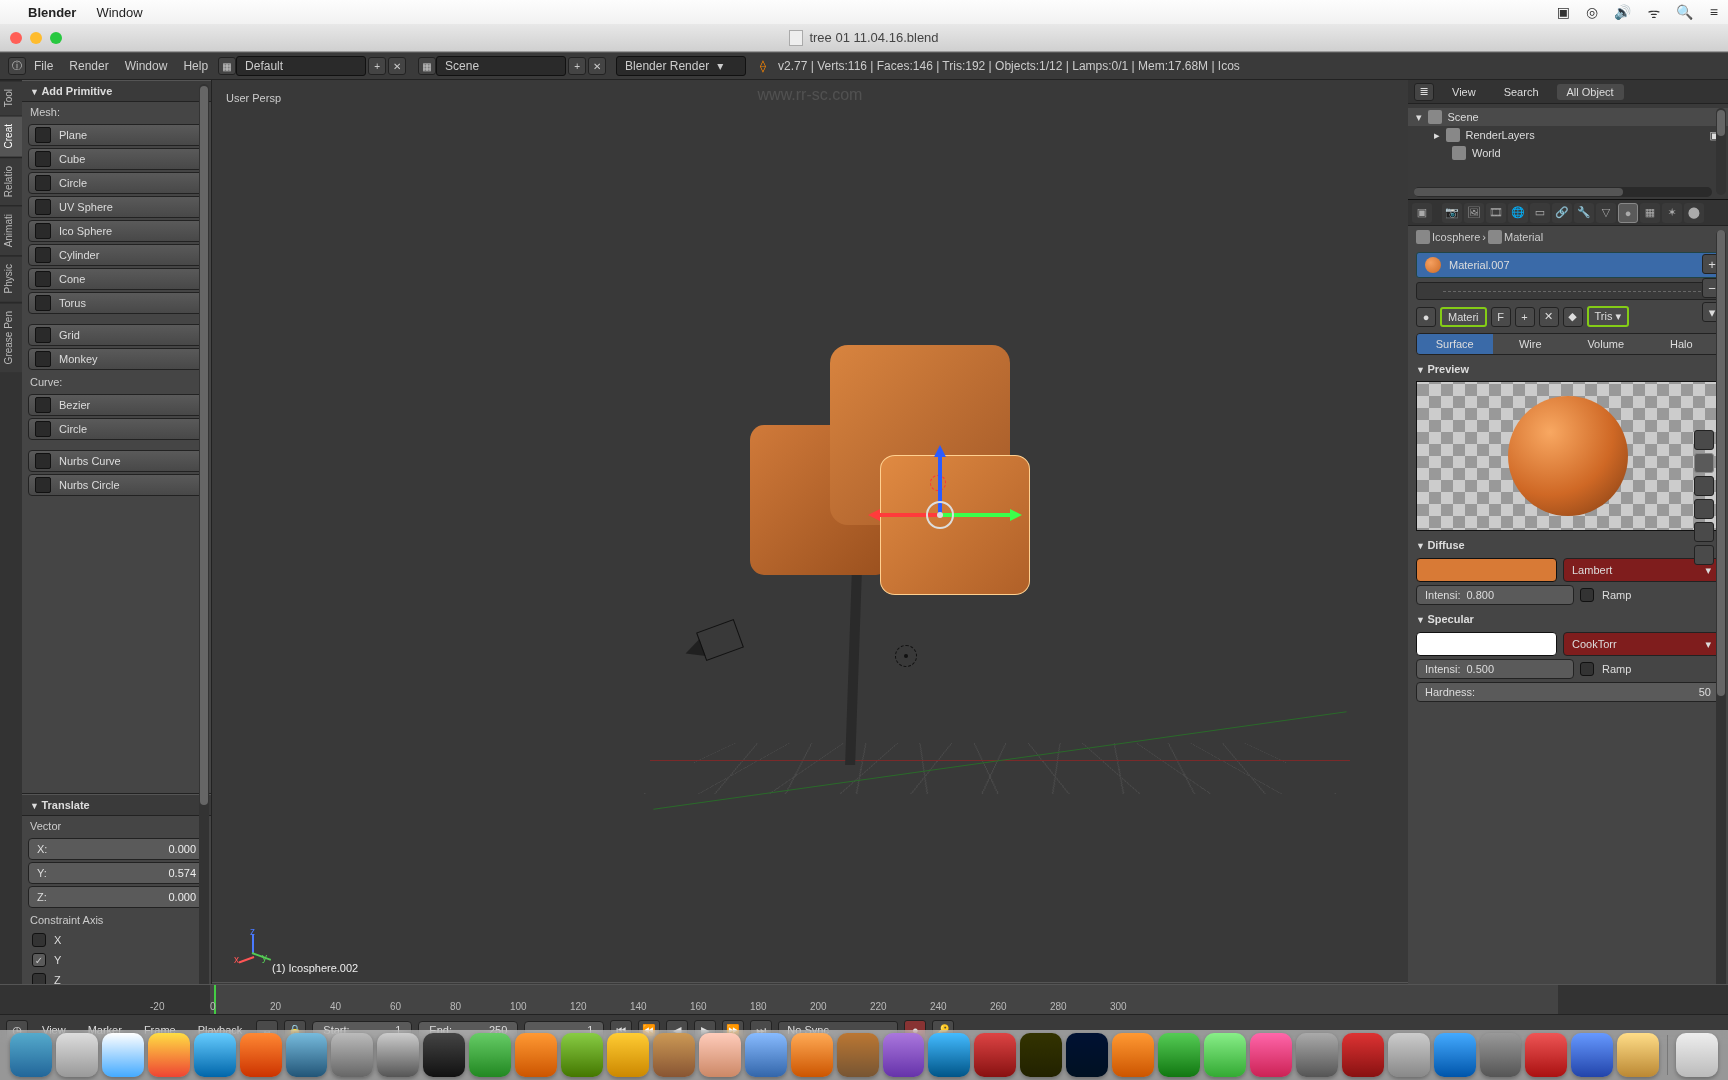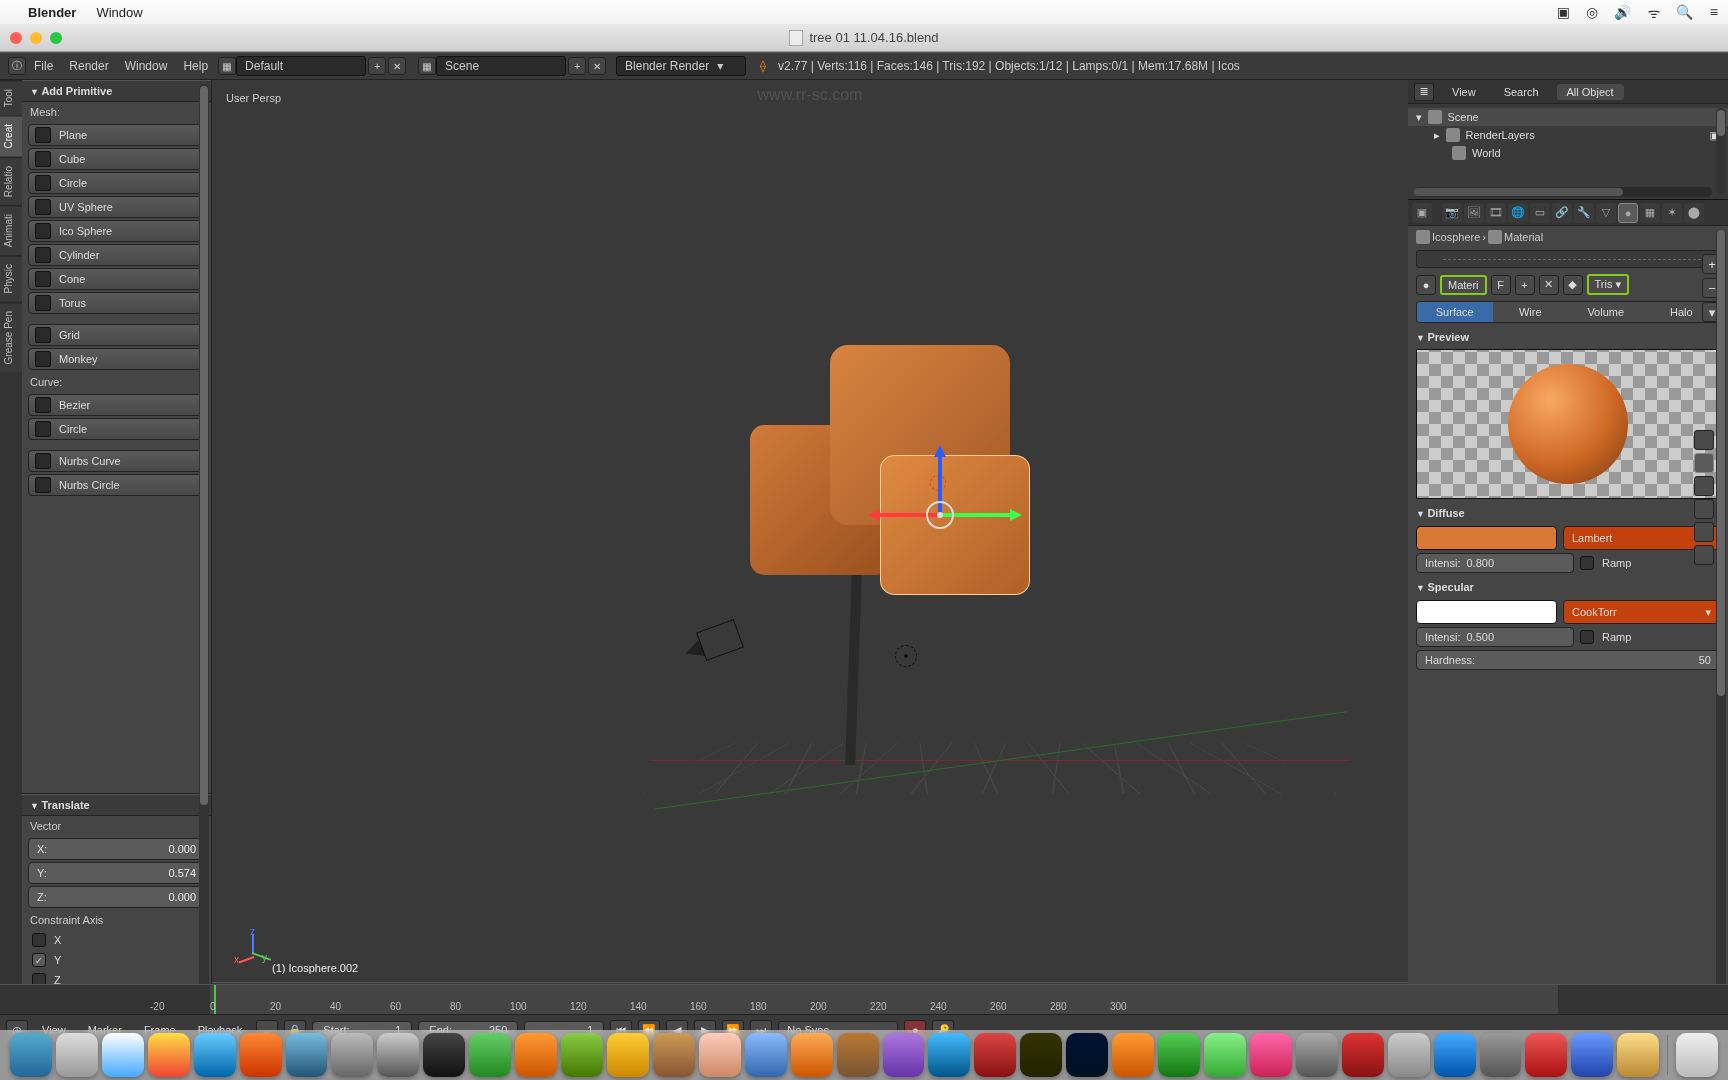--- a/index.html
+++ b/index.html
@@ -136,21 +136,21 @@
 .prop-panel{ margin:4px 8px;}
 .prop-panel .ph{ padding:4px 0; font-weight:bold;}
 .prop-panel .ph::before{content:"▼ ";font-size:9px;}
 .preview-box{ margin:2px 0; height:150px; background:repeating-conic-gradient(#999 0 25%,#ccc 0 50%) 0/24px 24px; border:1px solid #111; position:relative;}
 .preview-box .ball{ position:absolute; left:50%; top:50%; transform:translate(-50%,-50%); width:120px;height:120px;border-radius:50%; background:radial-gradient(circle at 35% 30%,#f8a862,#cf6825 55%,#7a3a12);}
 .preview-side{ position:absolute; right:14px; top:230px; display:flex; flex-direction:column; gap:3px;}
 .preview-side .sb{ width:20px;height:20px;background:#4a4a4a;border:1px solid #222;border-radius:3px;}
 .preview-side .sb.active{background:#5a5a5a;border-color:#888;}
 .row2{ display:flex; gap:6px; margin:3px 0;}
 .color-swatch{ flex:1; height:24px; border:1px solid #111; border-radius:4px;}
-.dd2{ flex:1; background:#c2410c; border:1px solid #222; border-radius:4px; padding:3px 8px; display:flex;justify-content:space-between;align-items:center;}
+.dd2{ flex:1; background:#7f1d1d; border:1px solid #222; border-radius:4px; padding:3px 8px; display:flex;justify-content:space-between;align-items:center;}
 .slider{ flex:1; background:#5a5a5a; border:1px solid #222; border-radius:4px; padding:3px 8px; display:flex; gap:6px;}
 .chkrow{ display:flex;align-items:center;gap:8px; flex:1;}
 .chkrow .box{width:14px;height:14px;background:#333;border:1px solid #111;border-radius:3px;}
 
 
 .timeline{ position:absolute; left:0; right:0; bottom:36px; height:60px; background:#3a3a3a; border-top:1px solid #555;}
 .timeline .ruler{ height:30px; position:relative; background:#333; border-bottom:1px solid #222;}
 .timeline .ruler .range{ position:absolute; left:210px; right:170px; top:0; bottom:0; background:#444;}
 .timeline .ruler .tick{ position:absolute; bottom:2px; font-size:10px; color:#bbb;}
 .timeline .ruler .cursor{ position:absolute; top:0; bottom:0; width:2px; background:#4c4;}
@@ -460,20 +460,24 @@
         <span class="pi">▦</span>
         <span class="pi">✶</span>
         <span class="pi">⬤</span>
       </div>
       <div class="crumb">
         <span class="ci"></span>
           <span>Icosphere</span>
         <span>›</span>
         <span class="ci"></span>
           <span>Material</span>
+      </div>
+      <div class="mat-slot">
+        <span class="ball"></span>
+        <span>Material.007</span>
       </div>
       <div class="slot-side">
         <span class="sb">+</span>
         <span class="sb">−</span>
         <span class="sb">▾</span>
       </div>
       <div style="margin:2px 8px; border:1px solid #222; border-radius:3px; padding:2px 8px; display:flex;align-items:center;gap:6px;background:#3a3a3a">
         <span class="ball" style="width:12px;height:12px"></span>
         <span style="flex:1;border-top:1px dashed #666"></span>
       </div>

